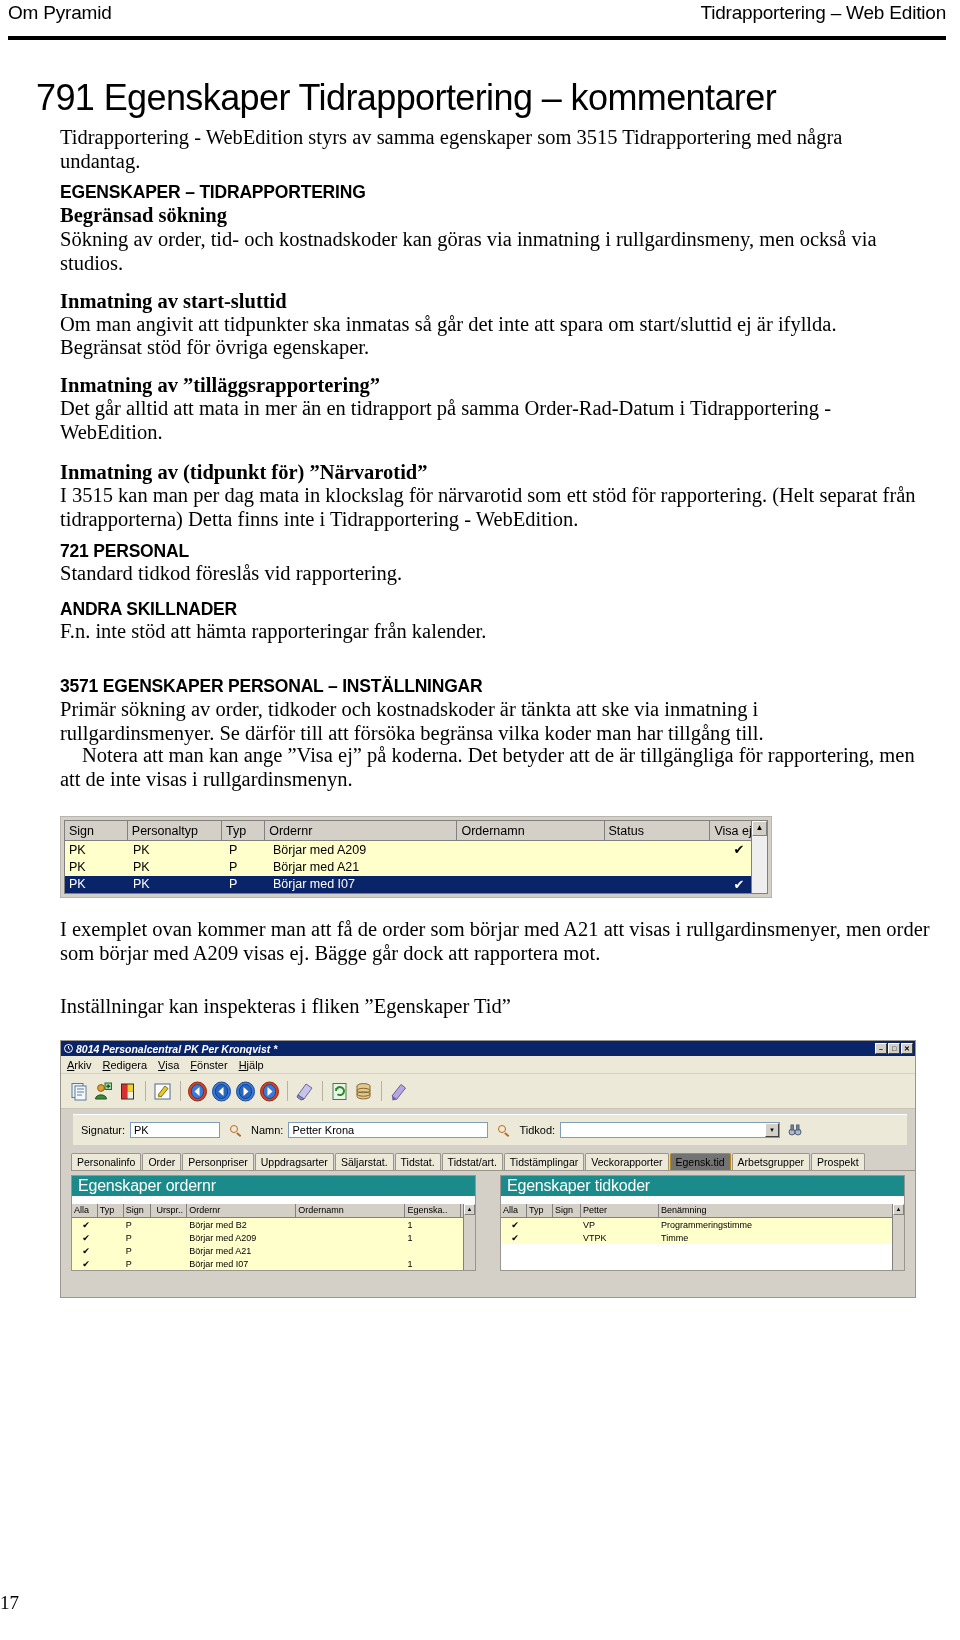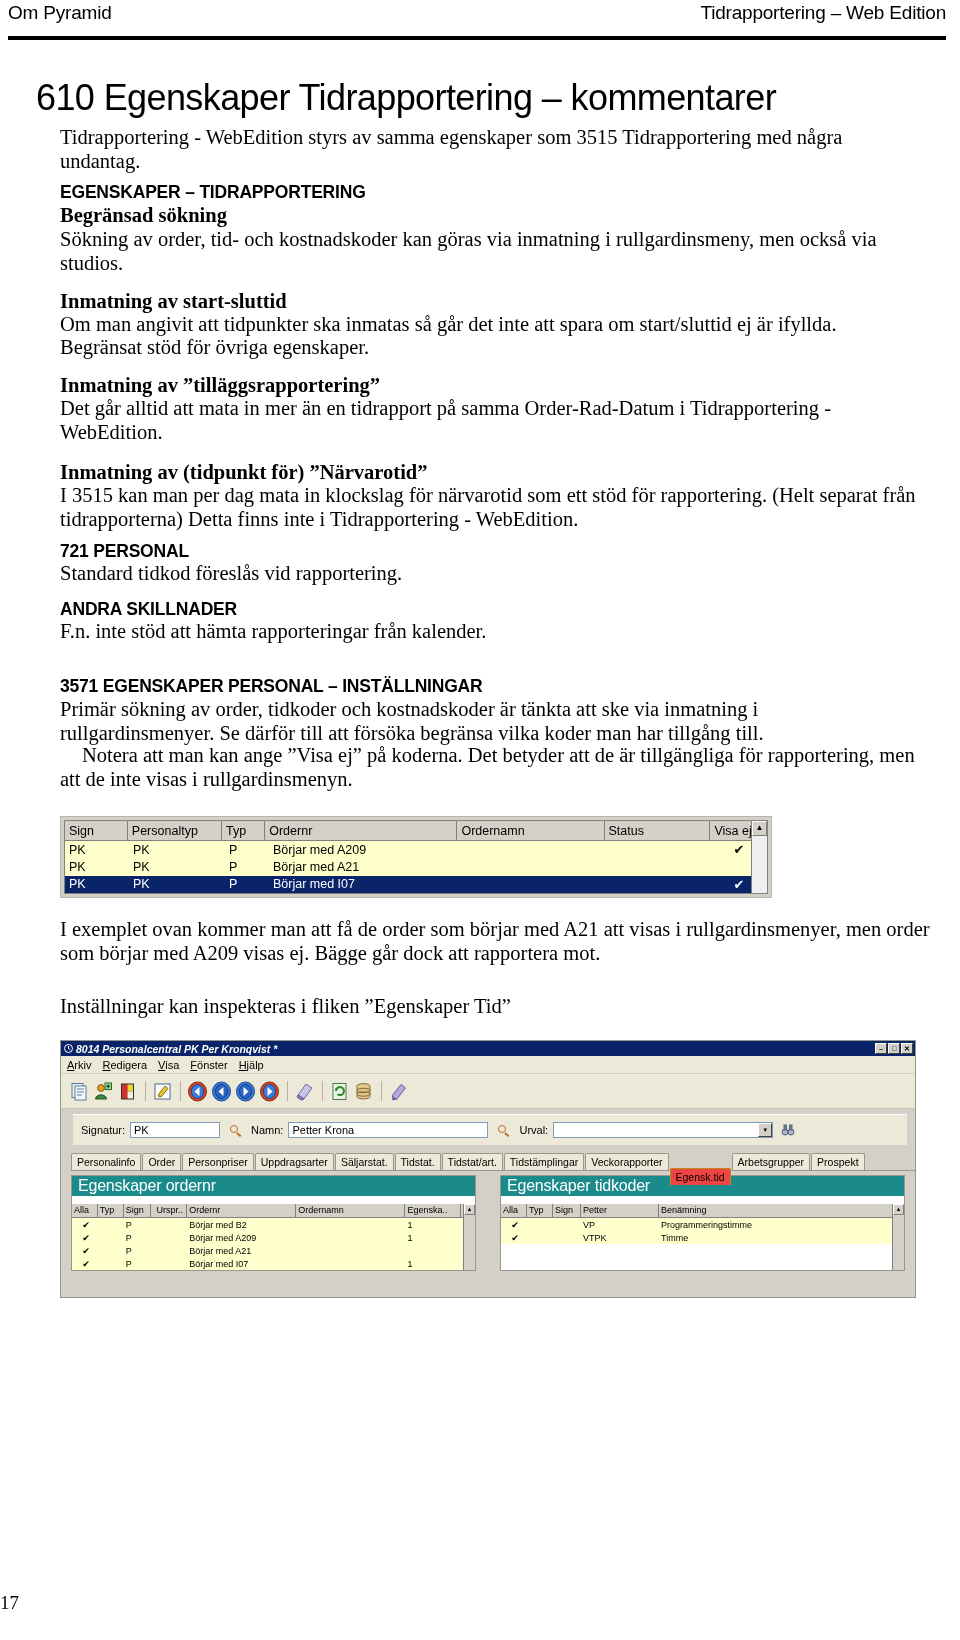--- a/index.html
+++ b/index.html
@@ -146,21 +146,21 @@
   .tabrow{
     display:flex;align-items:flex-end;height:18px;margin:7px 0 0 10px;
     font-family:"Liberation Sans",sans-serif;font-size:10.5px;
     border-bottom:1px solid #9a968e;
   }
   .tab{
     padding:2px 5px 2px 5px;background:#ece9d8;border:1px solid #9a968e;
     border-bottom:none;margin-right:1px;white-space:nowrap;
     border-radius:2px 2px 0 0;line-height:12px;
   }
-  .tab.active{background:#ef4444;border-color:#c08a12;position:relative;top:15px;}
+  .tab.active{background:#737373;border-color:#c08a12;position:relative;top:0;}
 
   .panels{display:flex;margin:4px 10px 0 10px;gap:24px;}
   .panel{
     flex:1 1 50%;background:#fff;border:1px solid #9a968e;box-sizing:border-box;
     min-width:0;
   }
   .panel .ph{
     background:#1a8a8a;color:#fff;font-family:"Liberation Sans",sans-serif;
     font-size:16px;padding:1px 6px;white-space:nowrap;letter-spacing:-.2px;
   }
@@ -196,21 +196,21 @@
 <body>
 
 <div class="page">
 
   <div class="runhead">
     <div class="left">Om Pyramid</div>
     <div class="right">Tidrapportering – Web Edition</div>
     <div class="rule"></div>
   </div>
 
-  <h1 class="doc-title">610 Egenskaper Tidrapportering – kommentarer</h1>
+  <h1 class="doc-title">791 Egenskaper Tidrapportering – kommentarer</h1>
   <p class="para abs" style="left:60px;top:126px;width:860px;">Tidrapportering - WebEdition styrs av samma egenskaper som 3515 Tidrapportering med några undantag.</p>
 
   <div class="sanshead abs" style="left:60px;top:182px;width:860px;">EGENSKAPER – TIDRAPPORTERING</div>
   <div class="serifhead abs" style="left:60px;top:204px;width:860px;">Begränsad sökning</div>
   <p class="para abs" style="left:60px;top:228px;width:862px;">Sökning av order, tid- och kostnadskoder kan göras via inmatning i rullgardinsmeny, men också via studios.</p>
 
   <div class="serifhead abs" style="left:60px;top:290px;width:860px;">Inmatning av start-sluttid</div>
   <p class="para abs" style="left:60px;top:313px;width:870px;">Om man angivit att tidpunkter ska inmatas så går det inte att spara om start/sluttid ej är ifyllda.</p>
   <p class="para abs" style="left:60px;top:336px;width:870px;">Begränsat stöd för övriga egenskaper.</p>
 
@@ -417,21 +417,21 @@
       </div>
     </div>
 
     <div class="formrow">
       <div class="lbl" style="margin-left:8px;">Signatur:</div>
       <div class="fld" style="width:90px;">PK</div>
       <div class="mag"></div>
       <div class="lbl">Namn:</div>
       <div class="fld" style="width:200px;">Petter Krona</div>
       <div class="mag"></div>
-      <div class="lbl">Urval:</div>
+      <div class="lbl">Tidkod:</div>
       <div class="fld" style="width:220px;justify-content:space-between;padding-right:0;">
         <span></span>
         <span class="dd">▾</span>
       </div>
       <div style="width:14px;height:14px;margin-left:8px;">
         <svg width="14" height="14" viewBox="0 0 14 14">
             <circle cx="4" cy="9" r="3" fill="#b0b8c8" stroke="#50607a"></circle>
             <circle cx="10" cy="9" r="3" fill="#b0b8c8" stroke="#50607a"></circle>
             <rect x="3" y="2" width="2.4" height="5" fill="#7a8698" stroke="#50607a"></rect>
             <rect x="8.6" y="2" width="2.4" height="5" fill="#7a8698" stroke="#50607a"></rect>

